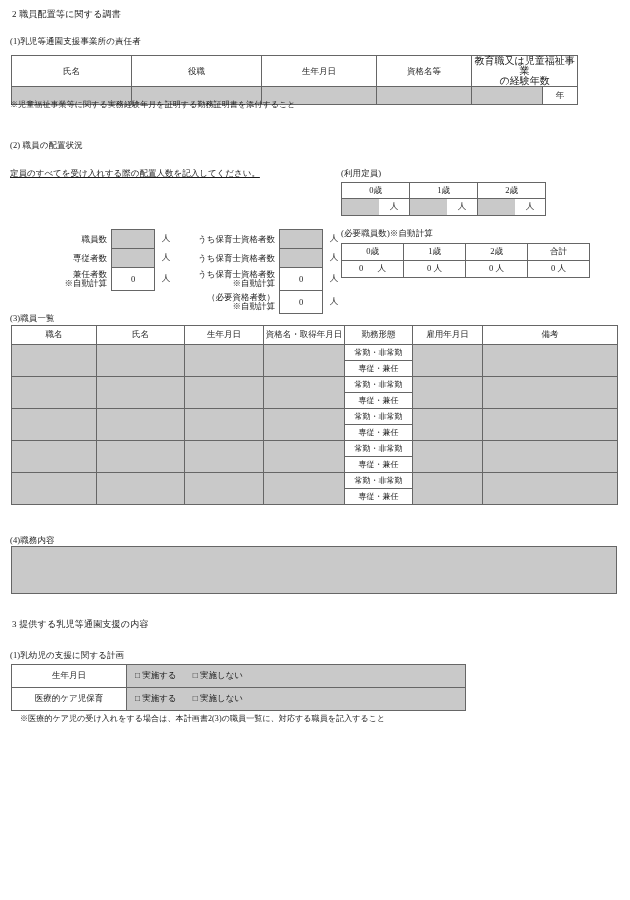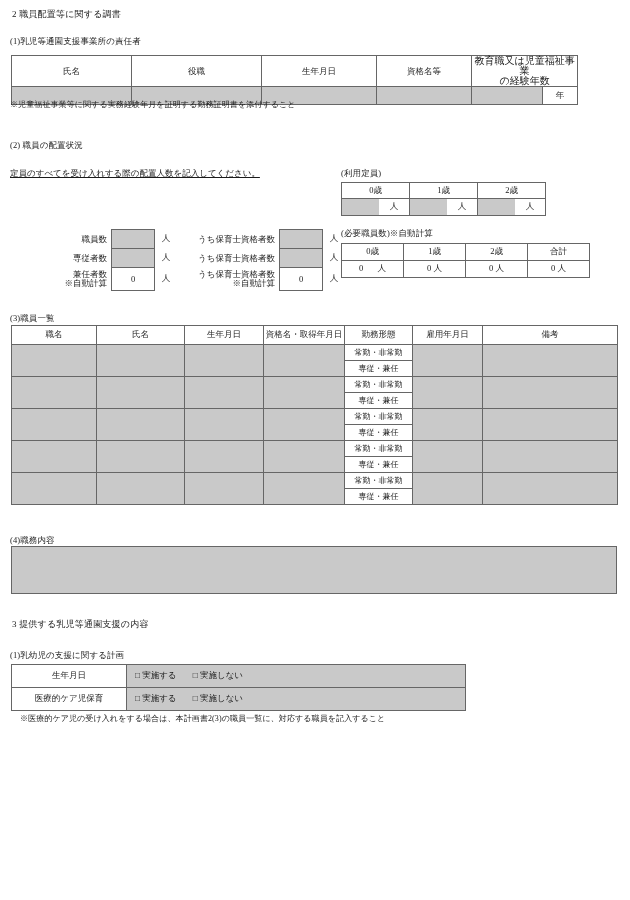--- a/index.html
+++ b/index.html
@@ -219,20 +219,28 @@
       <td class="unit">人</td>
     </tr>
     <tr>
       <td class="lab">うち保育士資格者数</td>
       <td class="box fill"></td>
       <td class="unit">人</td>
     </tr>
     <tr>
       <td class="lab tall">
         <span>うち保育士資格者数</span><br>
+        <span>※自動計算</span>
+      </td>
+      <td class="box white tall">0</td>
+      <td class="unit">人</td>
+    </tr>
+    <tr>
+      <td class="lab tall">
+        <span>（必要資格者数）</span><br>
         <span>※自動計算</span>
       </td>
       <td class="box white tall">0</td>
       <td class="unit">人</td>
     </tr>
   </tbody>
     </table>
 
   <div class="abs sub-title" style="left:341px; top:168px;">(利用定員)</div>
   <table class="abs" id="tbl-capacity" style="left:341px; top:182px;">

